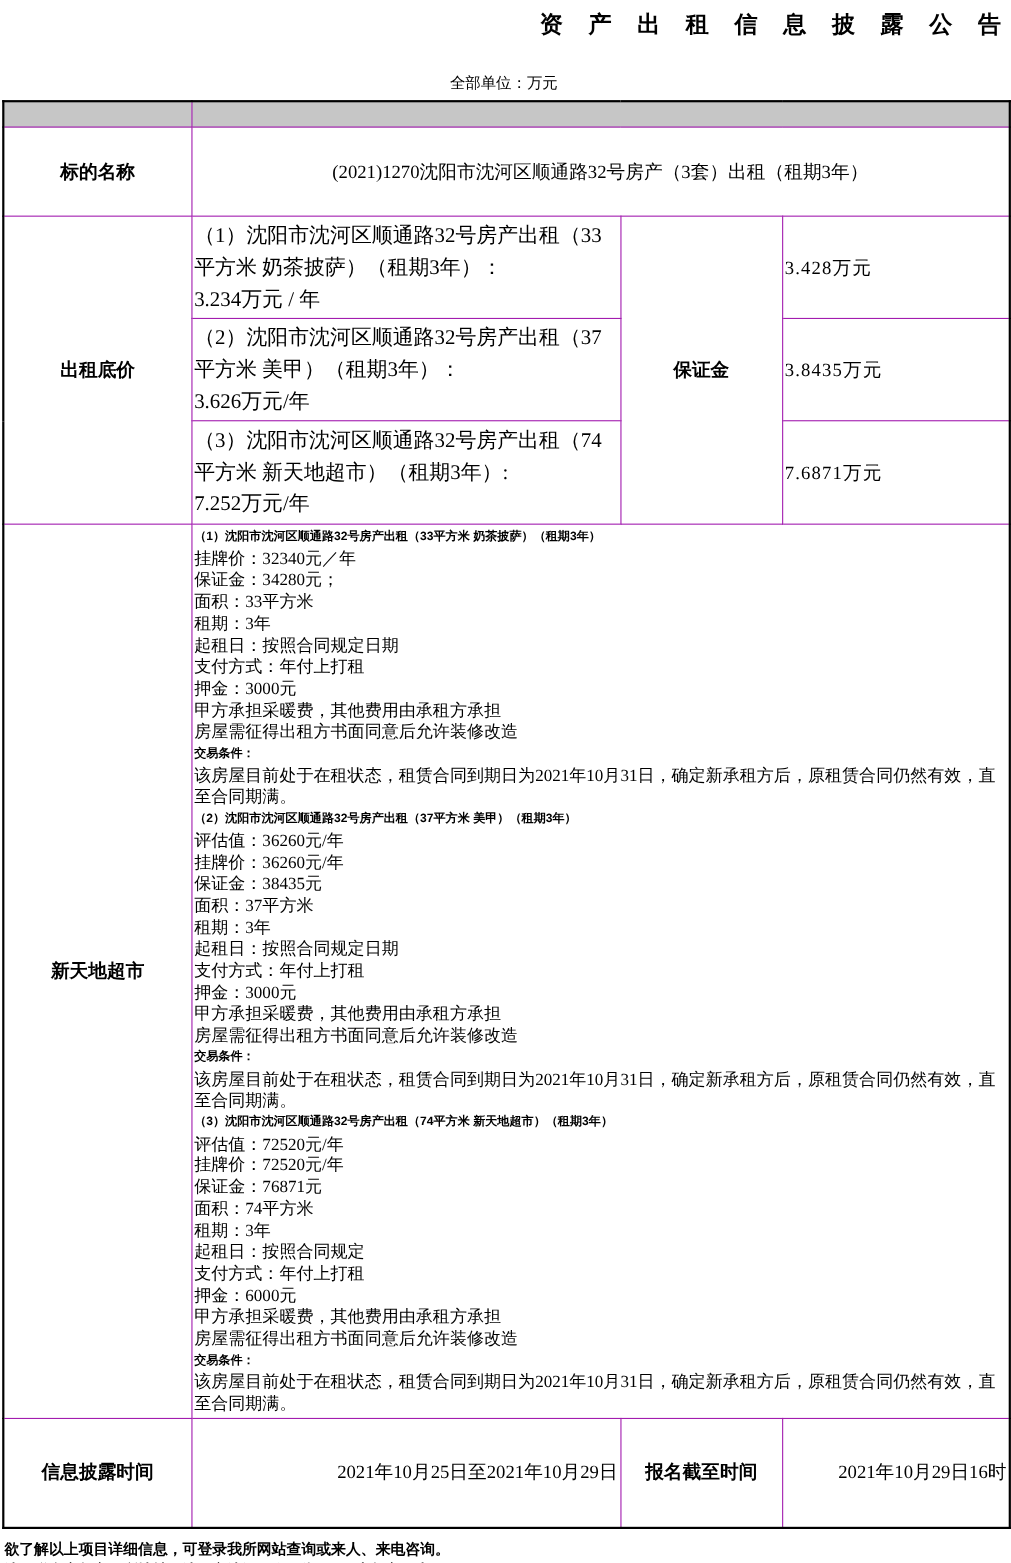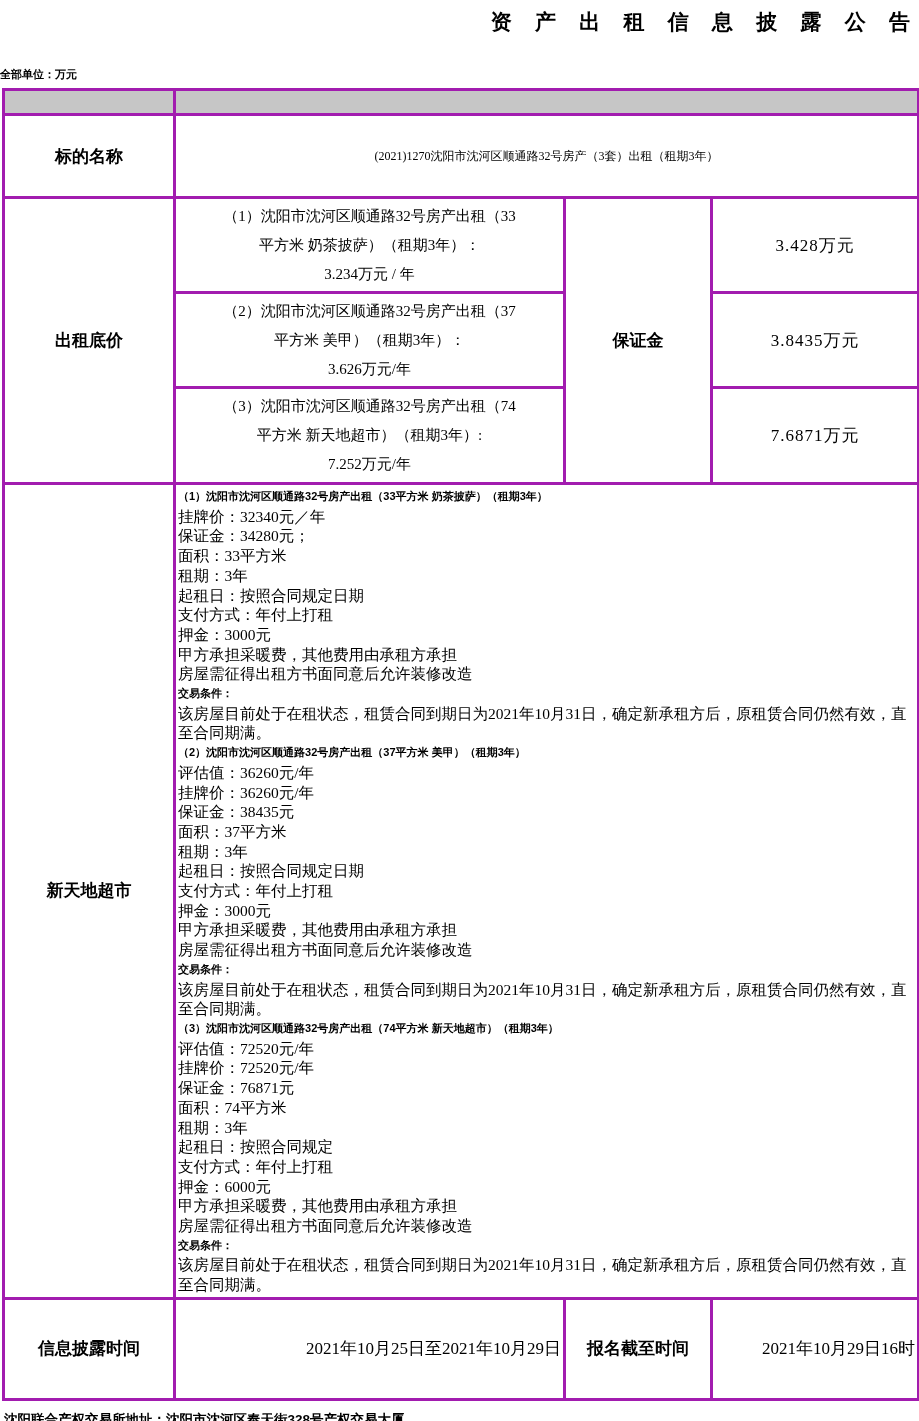--- a/index.html
+++ b/index.html
@@ -7,40 +7,40 @@
     width:919px;height:1421px;position:relative;overflow:hidden;
     font-family:"Liberation Serif","DejaVu Serif",serif;color:#000;
     -webkit-font-smoothing:none;
   }
   .doc-title{
     margin:8px 0 0 0;text-align:right;
     font-size:21px;font-weight:bold;letter-spacing:9px;
     font-family:"Liberation Serif","DejaVu Serif",serif;
   }
   .unit-note{
-    margin:31px 3px 0 0;text-align:left;
-    font-size:11px;font-weight:bold;
+    margin:31px 3px 0 0;text-align:center;
+    font-size:14px;font-weight:normal;
     font-family:"Liberation Sans","DejaVu Sans",sans-serif;
   }
   table.main{
     margin:6px 0 0 2px;width:915px;table-layout:fixed;
     border-collapse:collapse;border:2px solid #000;
   }
-  table.main td{border:3px solid #a21caf;padding:2px;vertical-align:middle;}
+  table.main td{border:1px solid #a21caf;padding:2px;vertical-align:middle;}
   .gray-cell{background:#c6c6c6;height:18px;padding:0;}
   .label-cell{
     font-family:"Liberation Sans","DejaVu Sans",sans-serif;
     font-weight:bold;text-align:center;font-size:17px;
   }
-  .subject-value{text-align:center;font-size:12px;}
+  .subject-value{text-align:center;font-size:17px;}
   .subdesc{
-    text-align:center;font-size:15px;line-height:29px;
+    font-size:19px;line-height:29px;
     white-space:pre-line;
   }
-  .deposit-value{text-align:center;font-size:17px;letter-spacing:1px;}
+  .deposit-value{font-size:17px;letter-spacing:1px;}
   .row-subject td{height:76px;}
   .row-sub1 td{height:88px;}
   .row-sub2 td{height:88px;}
   .row-sub3 td{height:89px;}
   .row-bottom td{height:94px;margin-top:40px;}
   .desc-cell{
     vertical-align:top;padding:5px 6px;height:801px;
     font-size:15.5px;line-height:19.7px;
   }
   .desc-line{white-space:pre-wrap;}
@@ -148,15 +148,16 @@
     <tr class="row-bottom">
       <td class="label-cell">信息披露时间</td>
       <td class="bottom-value">2021年10月25日至2021年10月29日</td>
       <td class="label-cell">报名截至时间</td>
       <td class="bottom-value">2021年10月29日16时</td>
     </tr>
   </tbody>
 </table>
 
 <div class="page-footer">
+  <div>欲了解以上项目详细信息，可登录我所网站查询或来人、来电咨询。</div>
   <div>沈阳联合产权交易所地址：沈阳市沈河区奉天街328号产权交易大厦。</div>
 
 </div>
 
 </body></html>

